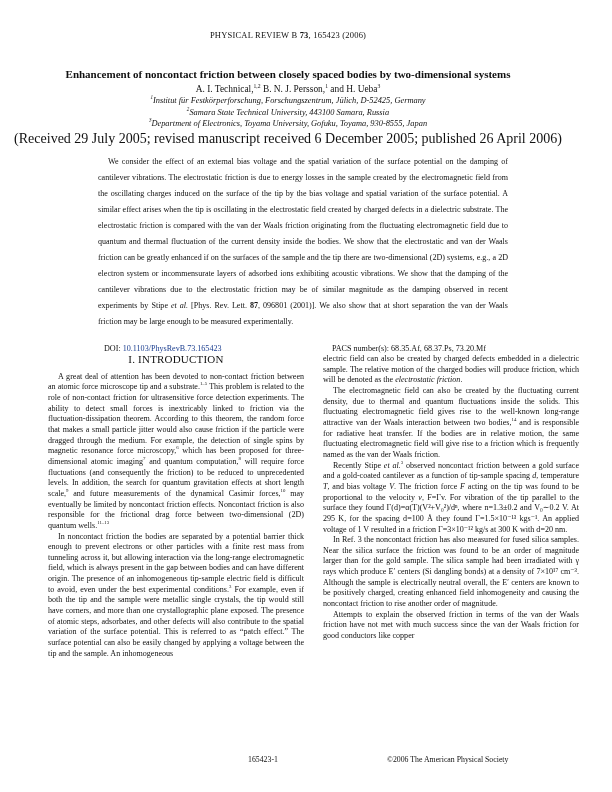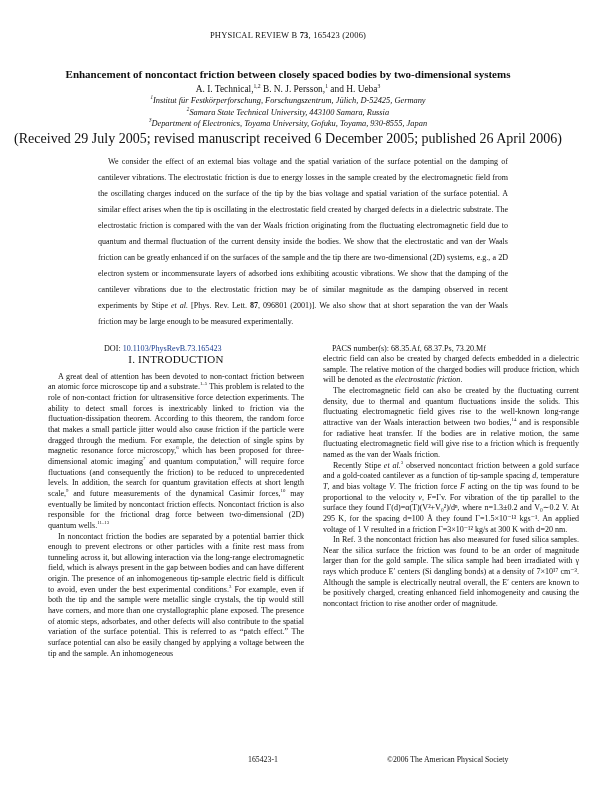--- a/index.html
+++ b/index.html
@@ -56,17 +56,18 @@
   <div class="sec">I. INTRODUCTION</div>
   <p class="para"><span>A great deal of attention has been devoted to non-contact friction between an atomic force microscope tip and a substrate.</span><sup>1–5</sup><span> This problem is related to the role of non-contact friction for ultrasensitive force detection experiments. The ability to detect small forces is inextricably linked to friction via the fluctuation-dissipation theorem. According to this theorem, the random force that makes a small particle jitter would also cause friction if the particle were dragged through the medium. For example, the detection of single spins by magnetic resonance force microscopy,</span><sup>6</sup><span> which has been proposed for three-dimensional atomic imaging</span><sup>7</sup><span> and quantum computation,</span><sup>8</sup><span> will require force fluctuations (and consequently the friction) to be reduced to unprecedented levels. In addition, the search for quantum gravitation effects at short length scale,</span><sup>9</sup><span> and future measurements of the dynamical Casimir forces,</span><sup>10</sup><span> may eventually be limited by noncontact friction effects. Noncontact friction is also responsible for the frictional drag force between two-dimensional (2D) quantum wells.</span><sup>11–13</sup></p>
   <p class="para"><span>In noncontact friction the bodies are separated by a potential barrier thick enough to prevent electrons or other particles with a finite rest mass from tunneling across it, but allowing interaction via the long-range electromagnetic field, which is always present in the gap between bodies and can have different origin. The presence of an inhomogeneous tip-sample electric field is difficult to avoid, even under the best experimental conditions.</span><sup>3</sup><span> For example, even if both the tip and the sample were metallic single crystals, the tip would still have corners, and more than one crystallographic plane exposed. The presence of atomic steps, adsorbates, and other defects will also contribute to the spatial variation of the surface potential. This is referred to as “patch effect.” The surface potential can also be easily changed by applying a voltage between the tip and the sample. An inhomogeneous</span></p>
 </div>
 
 <div class="abs col colR" style="top:354px;">
   <p class="para" style="text-indent:0"><span>electric field can also be created by charged defects embedded in a dielectric sample. The relative motion of the charged bodies will produce friction, which will be denoted as the </span><i>electrostatic friction</i><span>.</span></p>
   <p class="para"><span>The electromagnetic field can also be created by the fluctuating current density, due to thermal and quantum fluctuations inside the solids. This fluctuating electromagnetic field gives rise to the well-known long-range attractive van der Waals interaction between two bodies,</span><sup>14</sup><span> and is responsible for radiative heat transfer. If the bodies are in relative motion, the same fluctuating electromagnetic field will give rise to a friction which is frequently named as the van der Waals friction.</span></p>
   <p class="para"><span>Recently Stipe </span><i>et al.</i><sup>3</sup><span> observed noncontact friction between a gold surface and a gold-coated cantilever as a function of tip-sample spacing </span><i>d</i><span>, temperature </span><i>T</i><span>, and bias voltage </span><i>V</i><span>. The friction force </span><i>F</i><span> acting on the tip was found to be proportional to the velocity </span><i>v</i><span>, F=Γv. For vibration of the tip parallel to the surface they found Γ(d)=α(T)(V²+V₀²)/dⁿ, where n=1.3±0.2 and V₀∼0.2 V. At 295 K, for the spacing d=100 Å they found Γ=1.5×10⁻¹³ kgs⁻¹. An applied voltage of 1 V resulted in a friction Γ=3×10⁻¹² kg/s at 300 K with d=20 nm.</span></p>
   <p class="para">In Ref. 3 the noncontact friction has also measured for fused silica samples. Near the silica surface the friction was found to be an order of magnitude larger than for the gold sample. The silica sample had been irradiated with γ rays which produce E′ centers (Si dangling bonds) at a density of 7×10¹⁷ cm⁻³. Although the sample is electrically neutral overall, the E′ centers are known to be positively charged, creating enhanced field inhomogeneity and causing the noncontact friction to rise another order of magnitude.</p>
+  <p class="para">Attempts to explain the observed friction in terms of the van der Waals friction have not met with much success since the van der Waals friction for good conductors like copper</p>
 </div>
 
 <div class="abs footer f1">1098-0121/2006/73(16)/165423(11)/$23.00</div>
 <div class="abs footer f2">165423-1</div>
 <div class="abs footer f3">©2006 The American Physical Society</div>
 
 </body></html>

